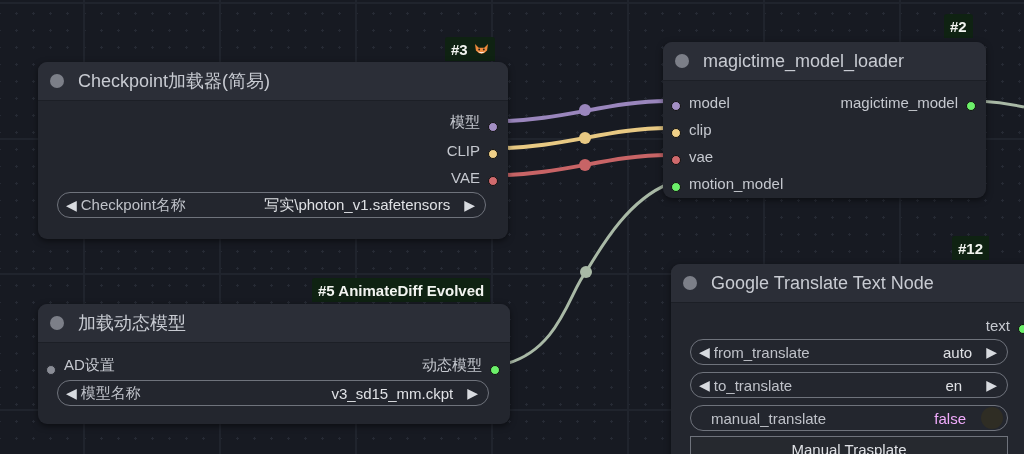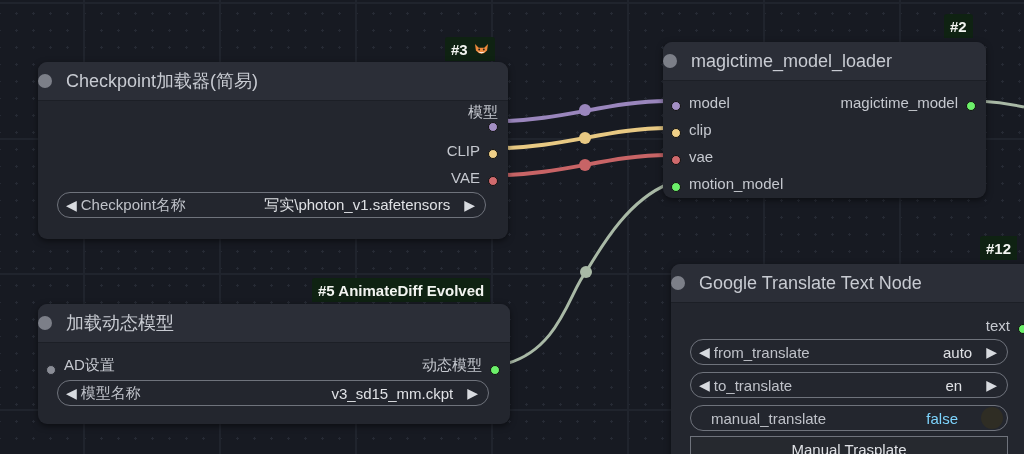--- a/index.html
+++ b/index.html
@@ -24,20 +24,21 @@
       background: #23262e;
       border-radius: 9px;
       box-shadow: 0 2px 6px rgba(0,0,0,0.5);
     }
     .node-title {
       height: 39px;
       background: #2b2e37;
       border-radius: 9px 9px 0 0;
       border-bottom: 1px solid #1c1f26;
       display: flex; align-items: center;
+      padding-left: 12px;
       font-size: 18px;
       color: #c8cbd2;
     }
     .title-dot {
       width: 14px; height: 14px; border-radius: 50%;
       background: #7c7f88; margin-right: 14px; flex: 0 0 auto;
     }
     .badge {
       position: absolute;
       background: #0f2212;
@@ -118,21 +119,21 @@
       <path d="M4 9 Q8 13 12 9 Q8 11 4 9 Z" fill="#fff"></path>
       <circle cx="5.5" cy="7" r="1" fill="#222"></circle>
       <circle cx="10.5" cy="7" r="1" fill="#222"></circle>
     </svg>
 </div>
 <div class="node" style="left:38px; top:62px; width:470px; height:177px;">
   <div class="node-title">
     <span class="title-dot"></span>
     <span>Checkpoint加载器(简易)</span>
   </div>
-  <div class="slot-row out-row" style="top:50px;flex-direction:column;">
+  <div class="slot-row out-row" style="top:50px;">
     <span>模型</span>
     <span class="slot-dot" style="background:#a38fc4"></span>
   </div>
   <div class="slot-row out-row" style="top:77px;">
     <span>CLIP</span>
     <span class="slot-dot" style="background:#f0d088"></span>
   </div>
   <div class="slot-row out-row" style="top:104px;">
     <span>VAE</span>
     <span class="slot-dot" style="background:#d06a6d"></span>
@@ -192,21 +193,21 @@
     <span class="slot-dot" style="background:#6cf06a"></span>
   </div>
   <div class="widget" style="left:19px; top:76px; width:432px;">
     <span class="arrow">◀</span>
     <span class="wlabel">模型名称</span>
     <span class="wvalue">v3_sd15_mm.ckpt</span>
     <span class="arrow">▶</span>
   </div>
 </div>
 
-<div class="badge" style="left:980px; top:236px; border-radius:3px 0 0 0;">
+<div class="badge" style="left:952px; top:236px; border-radius:3px 0 0 0;">
   <span>#12</span>
 </div>
 <div class="node" style="left:671px; top:264px; width:370px; height:210px; border-radius:9px 0 0 0;">
   <div class="node-title" style="border-radius:9px 0 0 0;">
     <span class="title-dot"></span>
     <span>Google Translate Text Node</span>
   </div>
   <div class="slot-row out-row" style="top:50px; right:13px;">
     <span>text</span>
     <span class="slot-dot" style="background:#6cf06a"></span>
@@ -218,17 +219,17 @@
     <span class="arrow">▶</span>
   </div>
   <div class="widget" style="left:19px; top:108px; width:318px;">
     <span class="arrow">◀</span>
     <span class="wlabel">to_translate</span>
     <span class="wvalue" style="margin-right:24px">en</span>
     <span class="arrow">▶</span>
   </div>
   <div class="widget" style="left:19px; top:141px; width:318px; padding-left:20px; padding-right:4px;">
     <span class="wlabel" style="margin-left:0">manual_translate</span>
-    <span class="wvalue" style="margin-right:17px; color:#7dd3fc">false</span>
+    <span class="wvalue" style="margin-right:9px; color:#f0abfc">false</span>
     <span class="toggle-dot"></span>
   </div>
   <div class="button-widget" style="left:19px; top:172px; width:318px;">Manual Trasplate</div>
 </div>
 
 </body></html>

